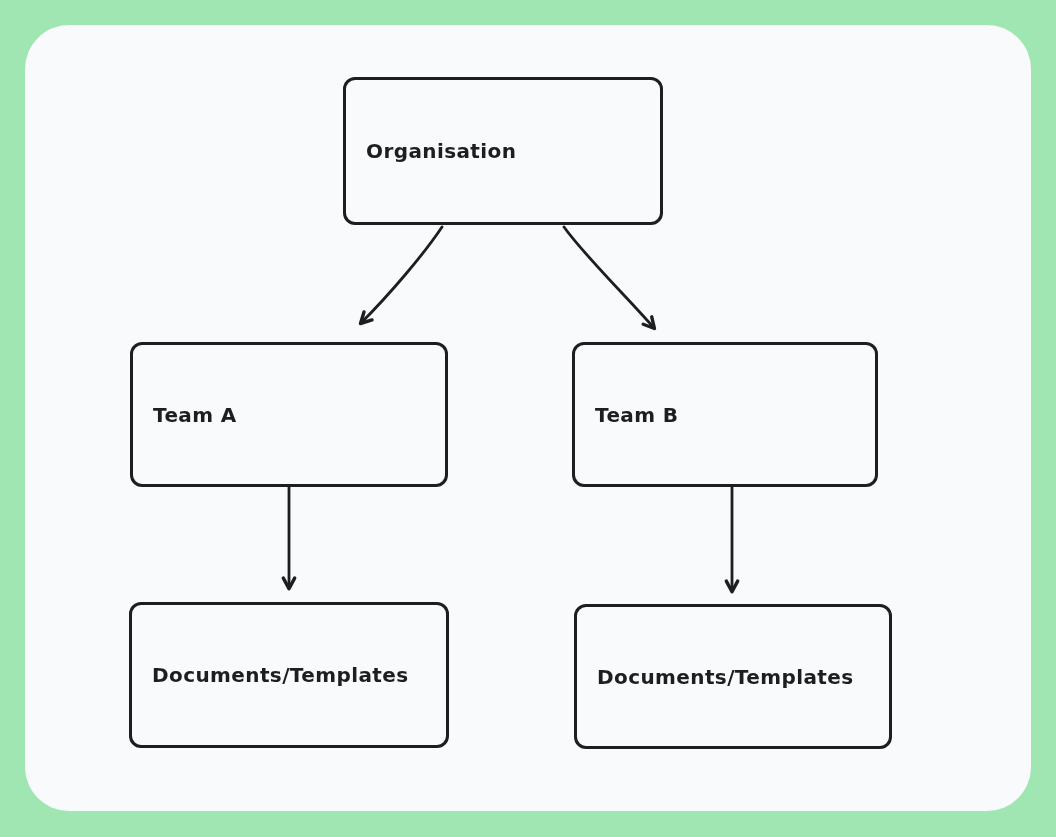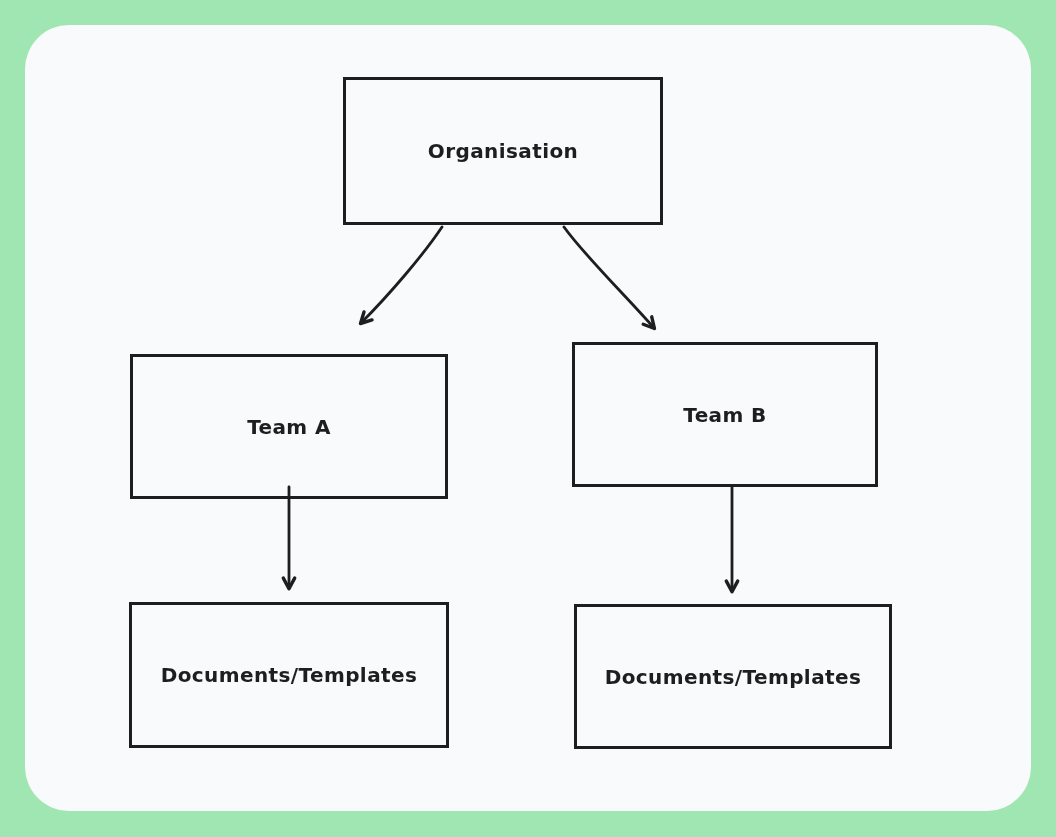--- a/index.html
+++ b/index.html
@@ -32,36 +32,36 @@
     pointer-events: none;
   }
   .edges-layer .edge {
     pointer-events: stroke;
     cursor: move;
   }
   .node {
     position: absolute;
     box-sizing: border-box;
     border: 3px solid #1e1e1e;
-    border-radius: 0;
+    border-radius: 12px;
     background: transparent;
     display: flex;
     align-items: center;
-    justify-content: center;
     cursor: move;
+    padding-left: 20px;
   }
   .node .label {
     font-size: 20px;
     font-weight: 700;
     letter-spacing: 0.4px;
     color: #1e1e1e;
     white-space: nowrap;
   }
   #node-organisation      { left: 343px; top: 77px;  width: 320px; height: 148px; }
-  #node-team-a            { left: 130px; top: 342px; width: 318px; height: 145px; margin-top: 12px; }
+  #node-team-a            { left: 130px; top: 342px; width: 318px; height: 145px; }
   #node-team-b            { left: 572px; top: 342px; width: 306px; height: 145px; }
   #node-documents-a       { left: 129px; top: 602px; width: 320px; height: 146px; }
   #node-documents-b       { left: 574px; top: 604px; width: 318px; height: 145px; }
 </style>
 </head>
 <body>
 
 <div class="panel"></div>
 
 <svg class="edges-layer" width="1056" height="837" viewBox="0 0 1056 837">

